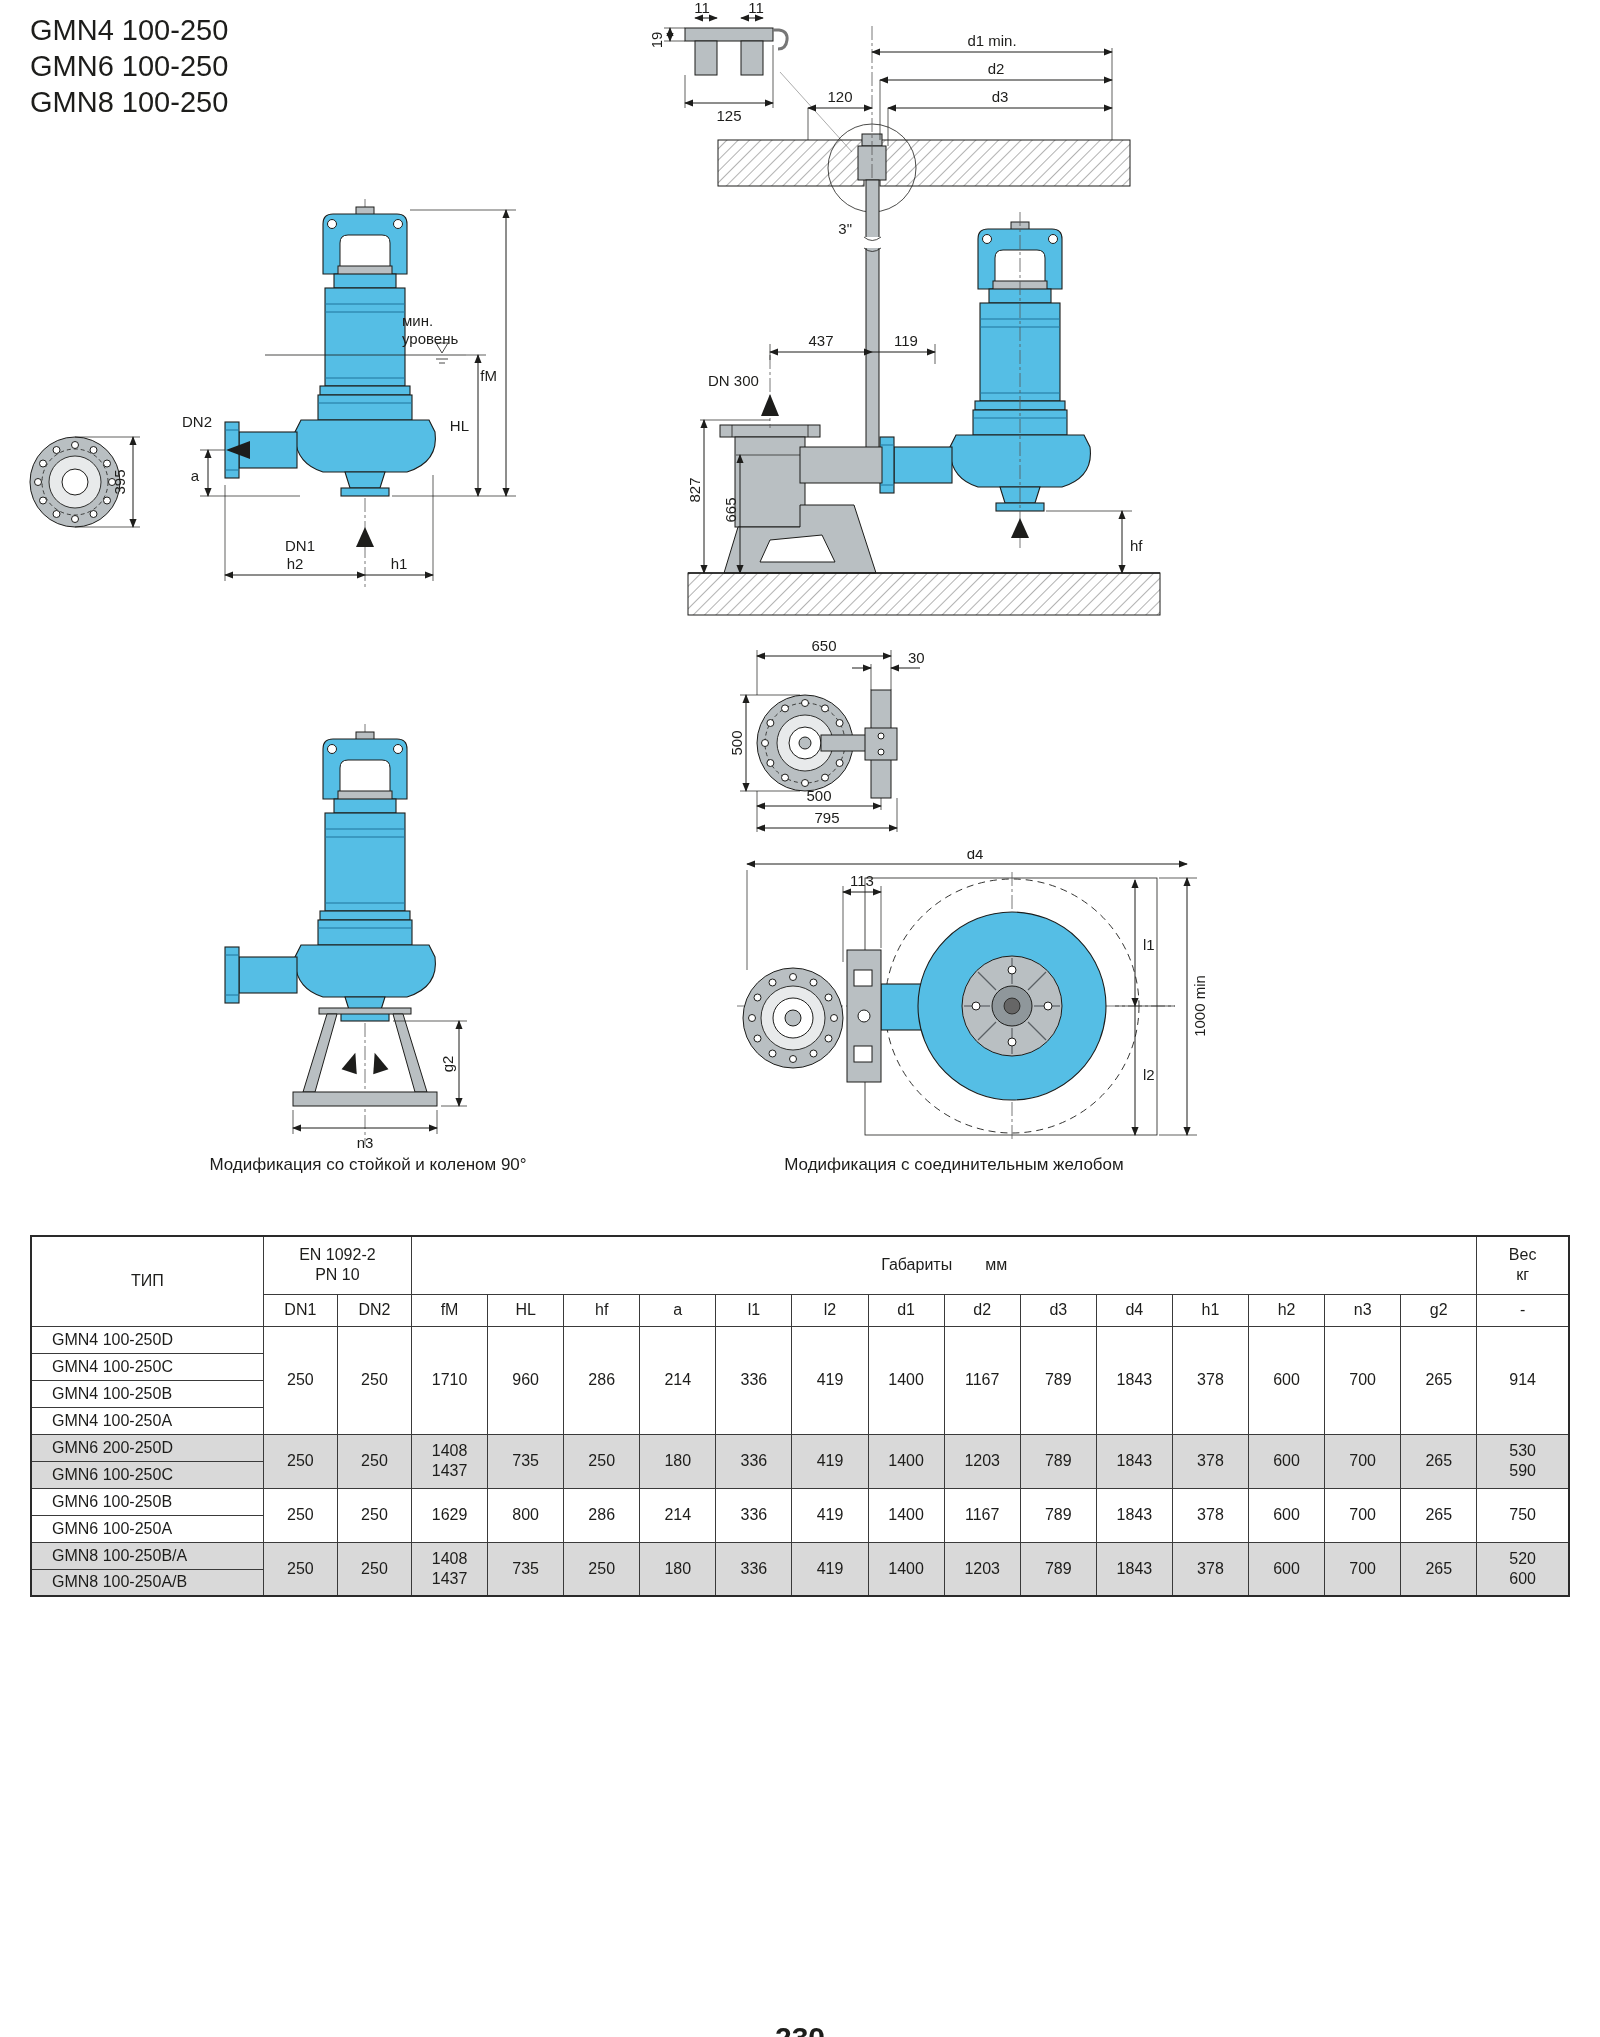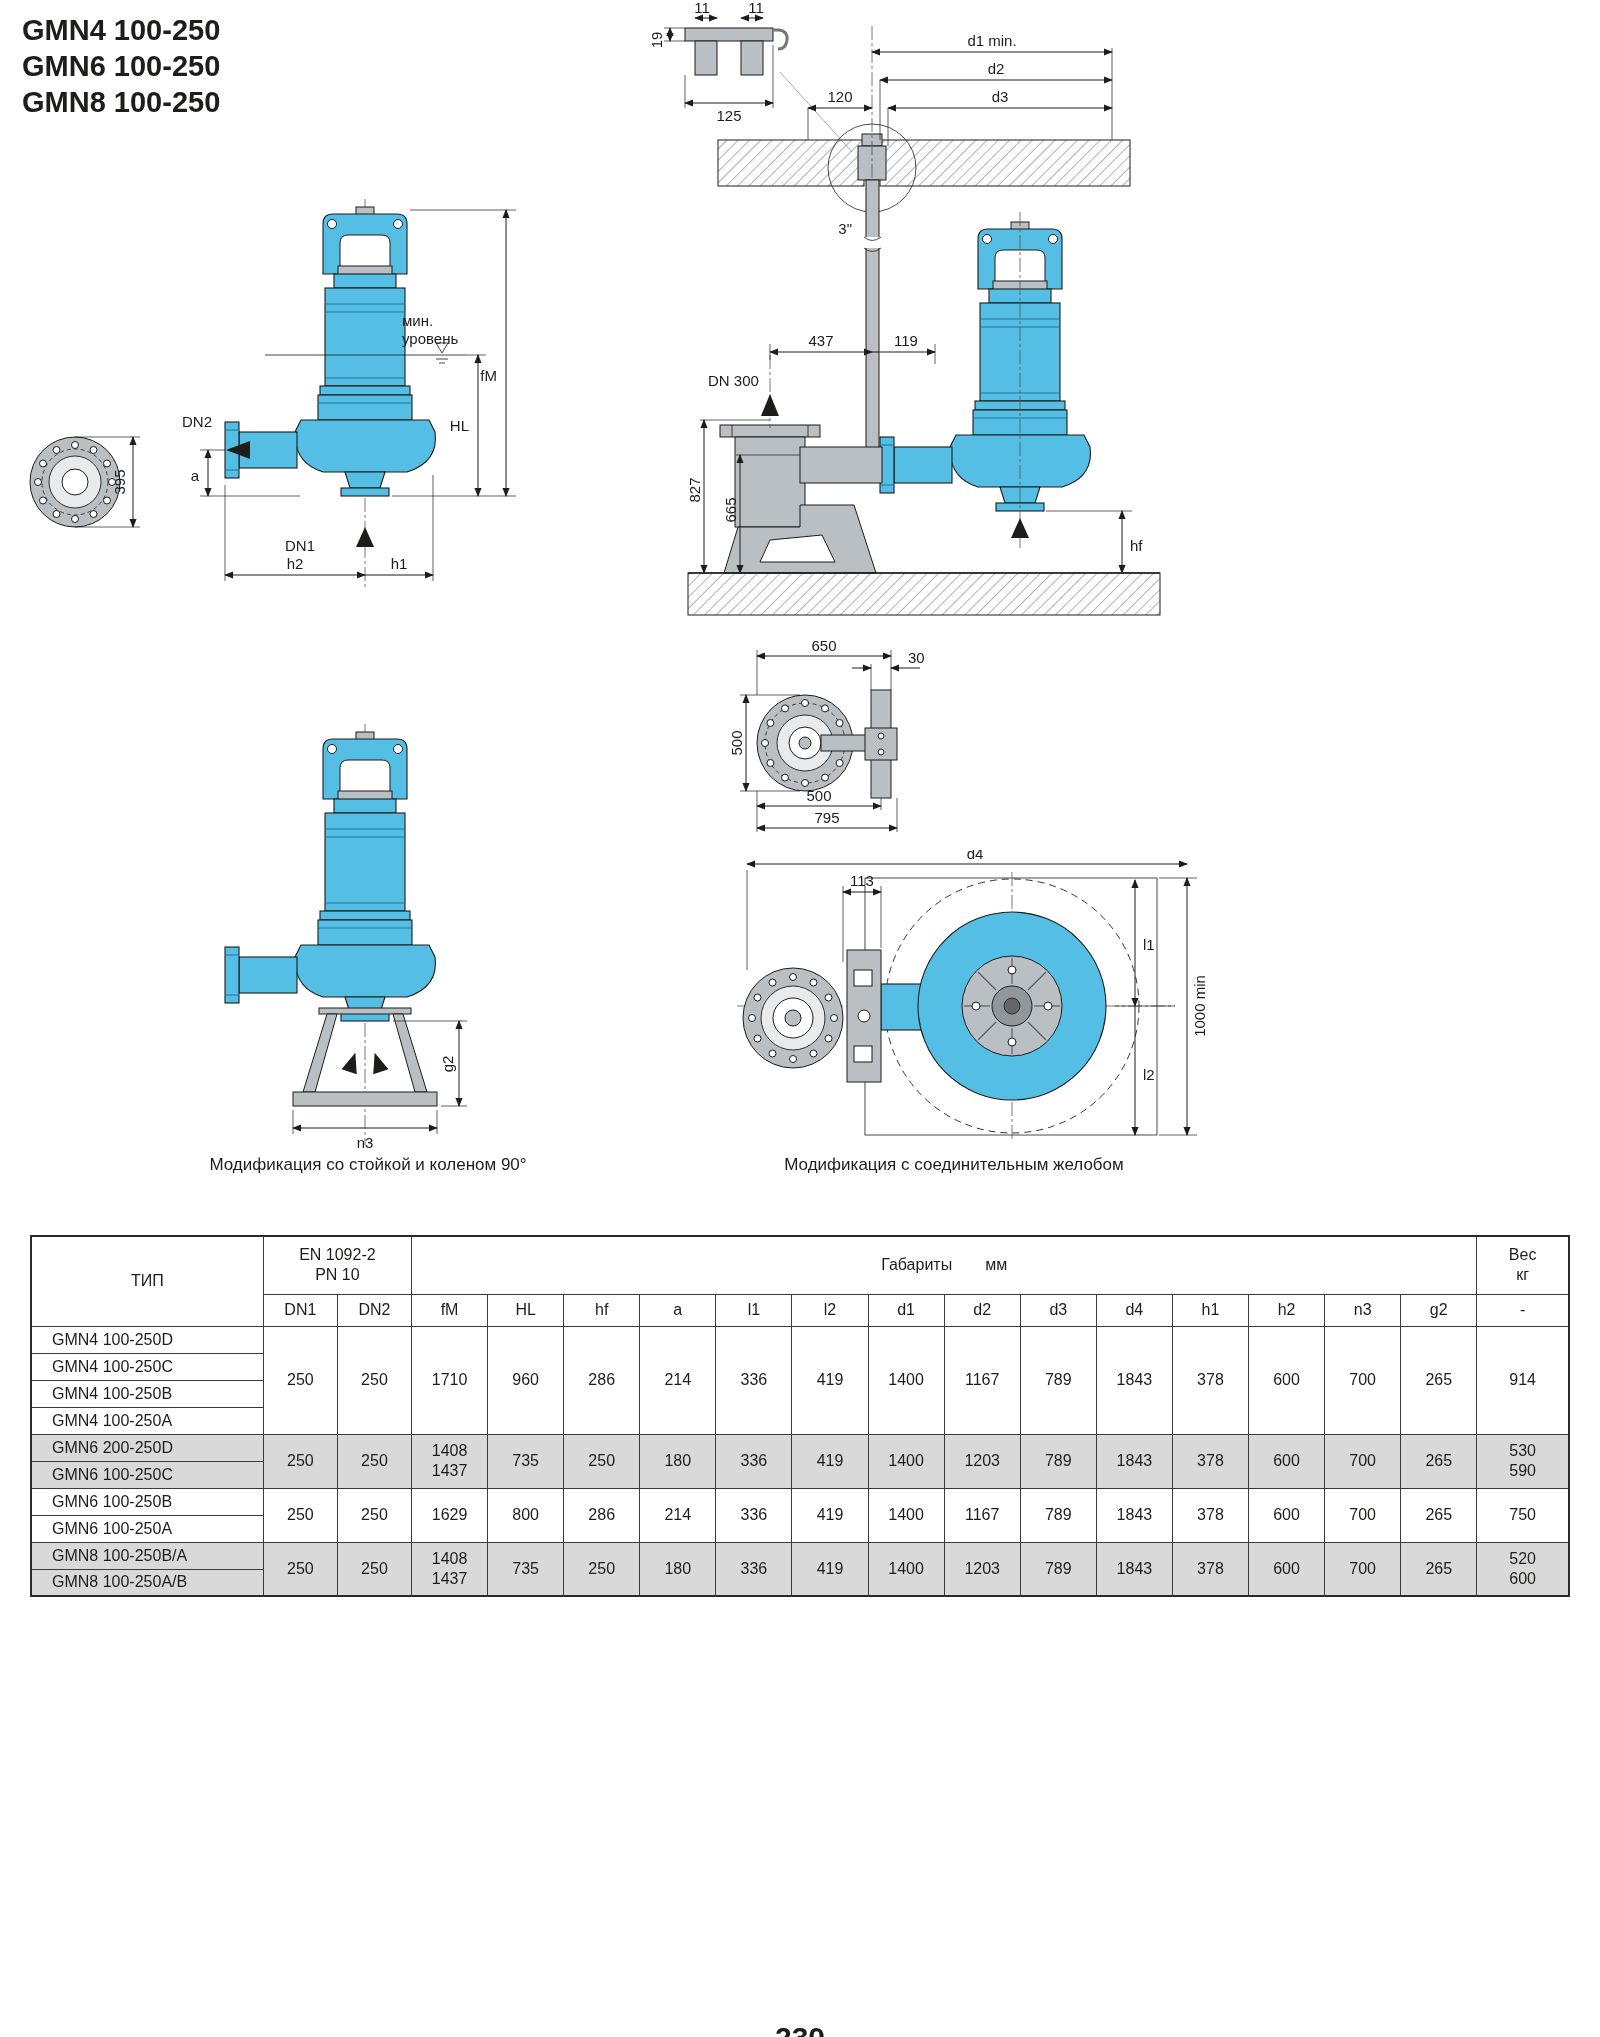--- a/index.html
+++ b/index.html
@@ -1,20 +1,20 @@
 <!DOCTYPE html>
 <html><head>
 <meta charset="utf-8">
 <style>
   *{margin:0;padding:0;box-sizing:border-box}
   html,body{background:#fff}
   .page{position:relative;width:1600px;height:2037px;background:#fff;
         font-family:"Liberation Sans",sans-serif;color:#1d1d1b;overflow:hidden}
   .abs{position:absolute}
-  .titles{position:absolute;left:22px;top:12px;font-weight:bold;font-size:29px;line-height:36px}
+  .titles{position:absolute;left:30px;top:12px;font-weight:normal;font-size:29px;line-height:36px}
   .caption{position:absolute;font-size:17px;text-align:center}
   
   svg text{font-family:"Liberation Sans",sans-serif;font-size:15px;fill:#1d1d1b}
   .blue{fill:#55bee5;stroke:#1d1d1b;stroke-width:1.1}
   .grayf{fill:#b9bfc2;stroke:#1d1d1b;stroke-width:1}
   .cut{fill:#fff;stroke:#1d1d1b;stroke-width:1}
   .iln{stroke:#20759c;stroke-width:1}
   .dim{stroke:#1d1d1b;stroke-width:1;fill:none}
   .ext{stroke:#1d1d1b;stroke-width:0.7;fill:none}
   .cl{stroke:#555;stroke-width:0.8;stroke-dasharray:14 3 3 3;fill:none}

